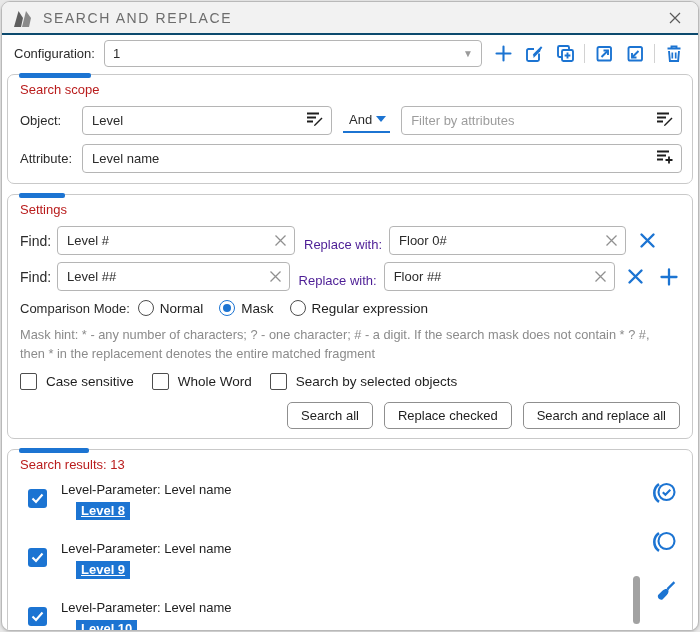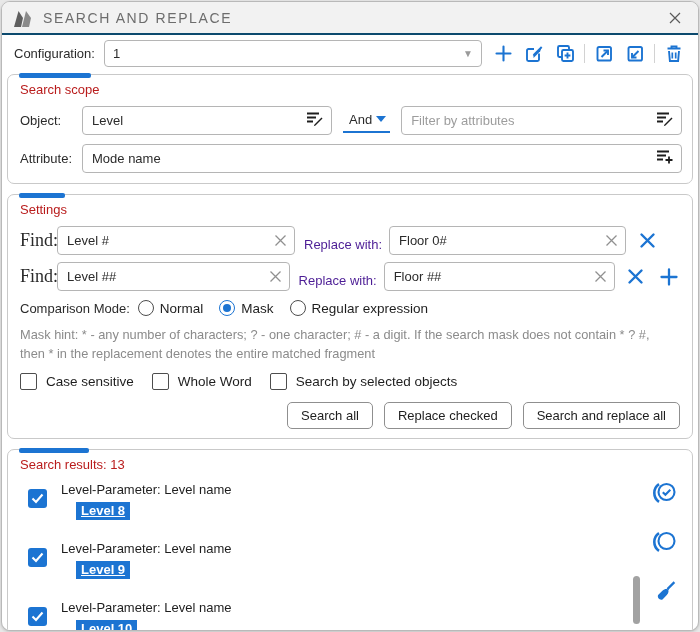--- a/index.html
+++ b/index.html
@@ -61,21 +61,21 @@
   .object-input{ width:250px; }
   .and-select{
     display:flex; align-items:center; gap:4px; margin:0 11px; padding:3px 4px 4px 6px;
     border-bottom:2px solid #1c74d2;
   }
   .and-select .text{ font-size:13px; color:#2b2b2b; }
   .and-arrow{ width:0; height:0; border-left:5px solid transparent; border-right:5px solid transparent; border-top:6px solid #1c74d2; }
   .flex1{ flex:1; }
   
   .find-row{ display:flex; align-items:center; margin-bottom:7px; }
-  .find-label{ font-size:18px; color:#2b2b2b; width:37px; flex:0 0 auto;font-family:Liberation Serif, serif; }
+  .find-label{ font-size:14px; color:#2b2b2b; width:37px; flex:0 0 auto; }
   .replace-label{ font-size:13px; color:#4c1d95; margin:8px 7px 0 9px; white-space:nowrap; }
   .find-input{ width:238px; }
   .replace-input{ width:237px; }
   .clear-x{ flex:0 0 auto; display:flex; }
   .row-action{ width:26px; height:24px; display:flex; align-items:center; justify-content:center; margin-left:8px; }
   .radio-row{ display:flex; align-items:center; gap:8px; margin:9px 0 10px 0; }
   .radio-caption{ font-size:13px; color:#2b2b2b; margin-right:0; }
   .radio{ display:flex; align-items:center; gap:6px; margin-right:8px; }
   .radio-circle{
     width:16px; height:16px; border:1.6px solid #4d4d4d; border-radius:50%;
@@ -219,21 +219,21 @@
           <svg width="19" height="17" viewBox="0 0 19 17" fill="none">
             <path d="M2 3.5h12M2 7.5h9M2 11.5h6" stroke="#1e1e1e" stroke-width="1.8"></path>
             <path d="M9.5 14.5 16.5 7.5l1 1-7 7-1.7.7z" fill="#1e1e1e"></path>
           </svg>
         </span>
       </div>
     </div>
     <div class="scope-row">
       <span class="field-label">Attribute:</span>
       <div class="input-box flex1">
-        <span class="text">Mode name</span>
+        <span class="text">Level name</span>
         <span>
           <svg width="19" height="17" viewBox="0 0 19 17" fill="none">
             <path d="M2 3.5h12M2 7.5h9M2 11.5h6" stroke="#1e1e1e" stroke-width="1.8"></path>
             <path d="M14 8.5v7M10.5 12h7" stroke="#1e1e1e" stroke-width="1.8"></path>
           </svg>
         </span>
       </div>
     </div>
   </div>
 

